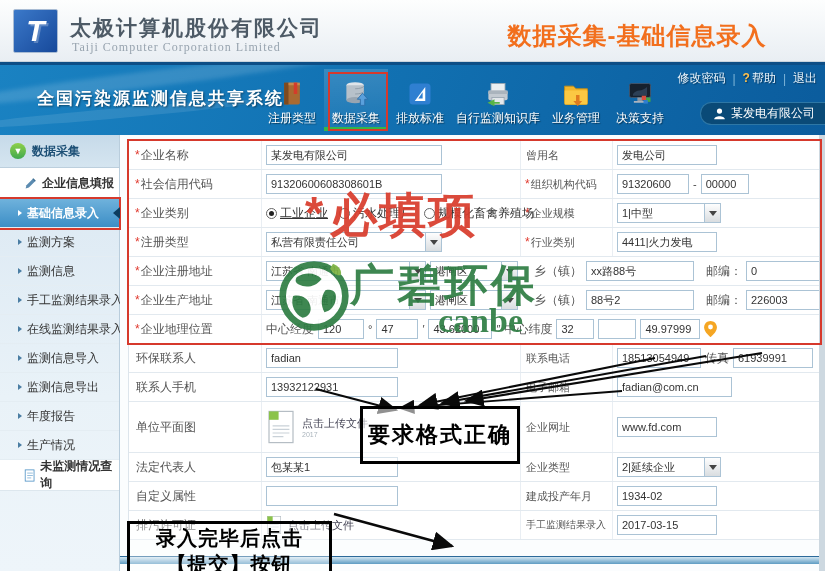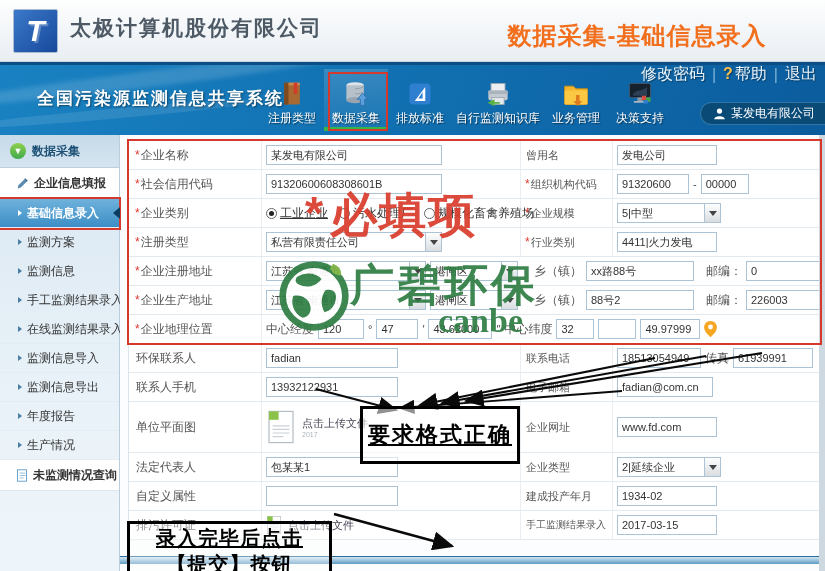--- a/index.html
+++ b/index.html
@@ -28,38 +28,38 @@
   .sys-title { position:absolute; left:37px; top:87px; font-size:17px; font-weight:bold; color:#fff;
     letter-spacing:2px; text-shadow:1px 1px 2px rgba(0,0,0,.45); z-index:3; }
   .nav-items { position:absolute; left:260px; top:69px; display:flex; z-index:3; }
   .nav-item { width:64px; height:62px; display:flex; flex-direction:column; align-items:center;
     justify-content:flex-end; padding-bottom:4px; cursor:pointer; }
   .nav-item.wide { width:92px; }
   .nav-item .nicon { width:34px; height:32px; display:flex; align-items:center; justify-content:center; }
   .nav-item .nlabel { font-size:12px; color:#fff; text-shadow:1px 1px 1px rgba(0,0,0,.5); white-space:nowrap; }
   .nav-item.active { background:linear-gradient(rgba(255,255,255,.16),rgba(255,255,255,.04));
     border-bottom:4px solid #35b54a; padding-bottom:0; }
-  .nav-links { position:absolute; right:8px; top:64px; display:flex; align-items:center; gap:7px;
-    font-size:16px; color:#eaf4fb; z-index:3; }
+  .nav-links { position:absolute; right:8px; top:70px; display:flex; align-items:center; gap:7px;
+    font-size:12px; color:#eaf4fb; z-index:3; }
   .nav-links .sep { color:#7db4d8; }
   .nav-links .lnk { cursor:pointer; text-shadow:1px 1px 1px rgba(0,0,0,.4); white-space:nowrap; }
   .help-q { color:#ffc04d; font-weight:bold; margin-right:2px; }
   .user-pill { position:absolute; right:0; top:102px; height:23px; padding:0 10px 0 12px;
     background:#0a4a77; border:1px solid #2e77a5; border-right:none; border-radius:12px 0 0 12px;
     display:flex; align-items:center; gap:5px; color:#fff; font-size:12px; z-index:3; }
 
   
   .sidebar { position:absolute; left:0; top:135px; width:120px; height:436px;
     background:linear-gradient(180deg,#d9e7f2,#e9f2f8 60%,#eef5fa); border-right:1px solid #b9cddc; }
   .sb-root { height:33px; display:flex; align-items:center; gap:6px; padding-left:10px;
     background:linear-gradient(#c6dae9,#d5e5f0); border-bottom:1px solid #bccfdd;
     font-size:12px; font-weight:bold; color:#1c4f75; cursor:pointer; }
   .sb-root-icon { width:16px; height:16px; border-radius:50%; background:linear-gradient(#8fd04a,#3fa94e);
     color:#fff; font-size:9px; line-height:16px; text-align:center; }
-  .sb-section { height:31px; display:flex; align-items:center; gap:5px; padding-left:16px;
+  .sb-section { height:31px; display:flex; align-items:center; gap:5px; padding-left:24px;
     background:#fff; border-bottom:1px solid #dde7ee; font-size:12px; font-weight:bold; color:#333; cursor:pointer; }
   .sb-item { height:29px; display:flex; align-items:center; gap:5px; padding-left:18px;
     font-size:12px; color:#333; border-bottom:1px solid #e4edf3; cursor:pointer; white-space:nowrap; }
   .sb-item .tri { width:0; height:0; border-left:4px solid #4a7da3; border-top:3.5px solid transparent;
     border-bottom:3.5px solid transparent; flex:none; }
   .sb-item.active { background:linear-gradient(#6fb2dc,#3c8ec6); color:#fff; font-weight:bold;
     box-shadow:0 0 0 2px #d6392c; position:relative; z-index:5; }
   .sb-item.active .tri { border-left-color:#fff; }
   .sb-item.active::after { content:""; position:absolute; right:-1px; top:8px; width:0; height:0;
     border-right:7px solid #0d3c5e; border-top:6px solid transparent; border-bottom:6px solid transparent; }
@@ -105,31 +105,32 @@
   #redbox-nav  { left:328px; top:72px;  width:60px;  height:59px; border-width:2px; z-index:6; }
   .required-note { position:absolute; left:300px; top:184px; z-index:35; font-size:47px; font-weight:bold;
     color:#d93b2b; font-family:Liberation Mono, monospace; letter-spacing:2px; opacity:.92; pointer-events:none; }
   .watermark { position:absolute; left:276px; top:250px; width:300px; height:100px; z-index:30; opacity:.92; pointer-events:none; }
   .wm-cn { position:absolute; left:74px; top:6px; font-size:44px; font-weight:bold; color:#2e7d43;
     font-family:"Liberation Serif",serif; letter-spacing:3px; }
   .wm-en { position:absolute; left:162px; top:52px; font-size:34px; font-weight:bold; color:#2e7d43;
     font-family:"Liberation Serif",serif; }
   .note-box { position:absolute; z-index:50; border:3px solid #000; background:rgba(255,255,255,.55);
     font-family:"Liberation Serif",serif; font-weight:bold; color:#000; display:flex; flex-direction:column;
-    align-items:center; justify-content:center; text-align:center;text-decoration:underline; }
+    align-items:center; justify-content:center; text-align:center; }
   #format-note { left:360px; top:406px; width:160px; height:58px; font-size:22px; letter-spacing:2px; }
   #submit-note { left:127px; top:485px; width:205px; height:60px; font-size:20px; line-height:1.3; letter-spacing:1px; background:rgba(255,255,255,.35);margin-top:36px; }
   #arrows { position:absolute; left:0; top:0; width:825px; height:571px; z-index:45; pointer-events:none; }
 </style>
 </head>
 <body>
 
 <div class="top-header">
   <div class="logo-box">T</div>
   <div class="co-cn">太极计算机股份有限公司</div>
+  <div class="co-en">Taiji Computer Corporation Limited</div>
   <div class="page-title">数据采集-基础信息录入</div>
 </div>
 
 <div class="navbar">
   <div class="streak1"></div>
   <div class="streak2"></div>
 </div>
 <div class="sys-title">全国污染源监测信息共享系统</div>
 
 <div class="nav-items">
@@ -333,21 +334,21 @@
         <span class="ropt">
             <span class="radio"></span>
             <span class="rlab">规模化畜禽养殖场</span>
           </span>
       </div>
       <div class="cell labr">
           <span class="star">*</span>
           <span>企业规模</span>
         </div>
       <div class="cell fr">
-          <div class="ipt sel" style="width:104px"><span>5|中型</span><span class="car"></span></div>
+          <div class="ipt sel" style="width:104px"><span>1|中型</span><span class="car"></span></div>
         </div>
     </div>
 
     <div class="frow">
       <div class="cell lab">
           <span class="star">*</span>
           <span>注册类型</span>
         </div>
       <div class="cell fl">
           <div class="ipt sel" style="width:176px"><span>私营有限责任公司</span><span class="car"></span></div>
@@ -440,21 +441,21 @@
           <span>联系人手机</span>
         </div>
       <div class="cell fl">
           <div class="ipt" style="width:132px">13932122931</div>
         </div>
       <div class="cell labr">
           <span class="star"></span>
           <span>电子邮箱</span>
         </div>
       <div class="cell fr">
-          <div class="ipt" style="width:96px">fadian@com.cn</div>
+          <div class="ipt" style="width:115px">fadian@com.cn</div>
         </div>
     </div>
 
     <div class="frow tall">
       <div class="cell lab">
           <span class="star"></span>
           <span>单位平面图</span>
         </div>
       <div class="cell fl">
         <div class="upload">

